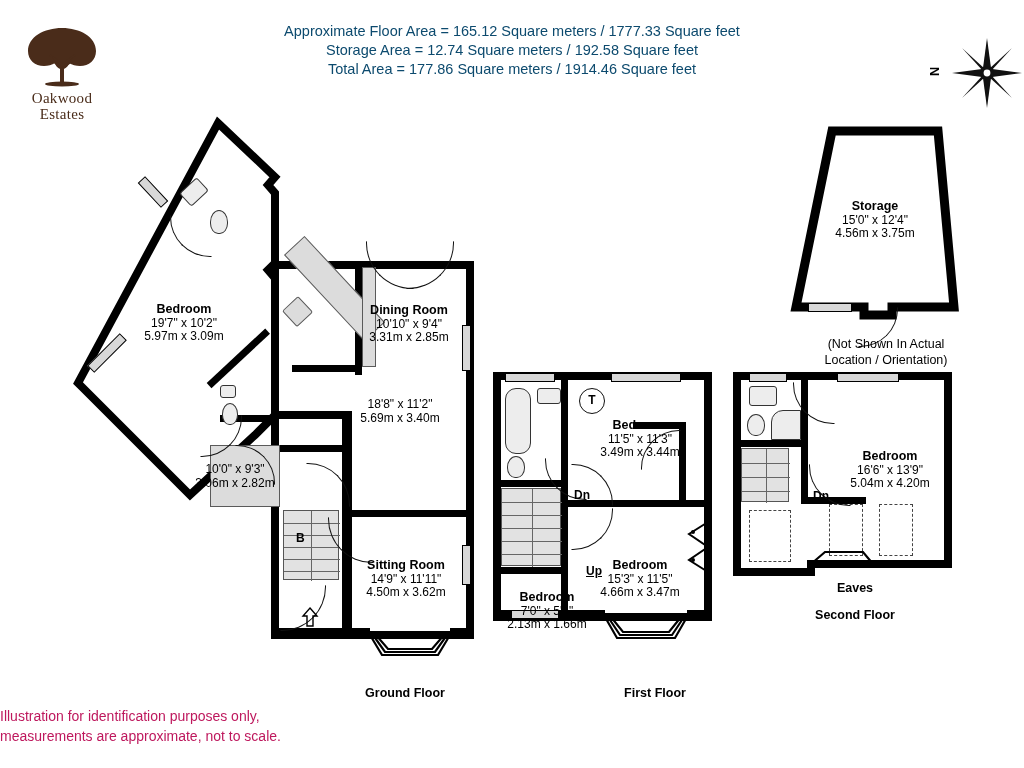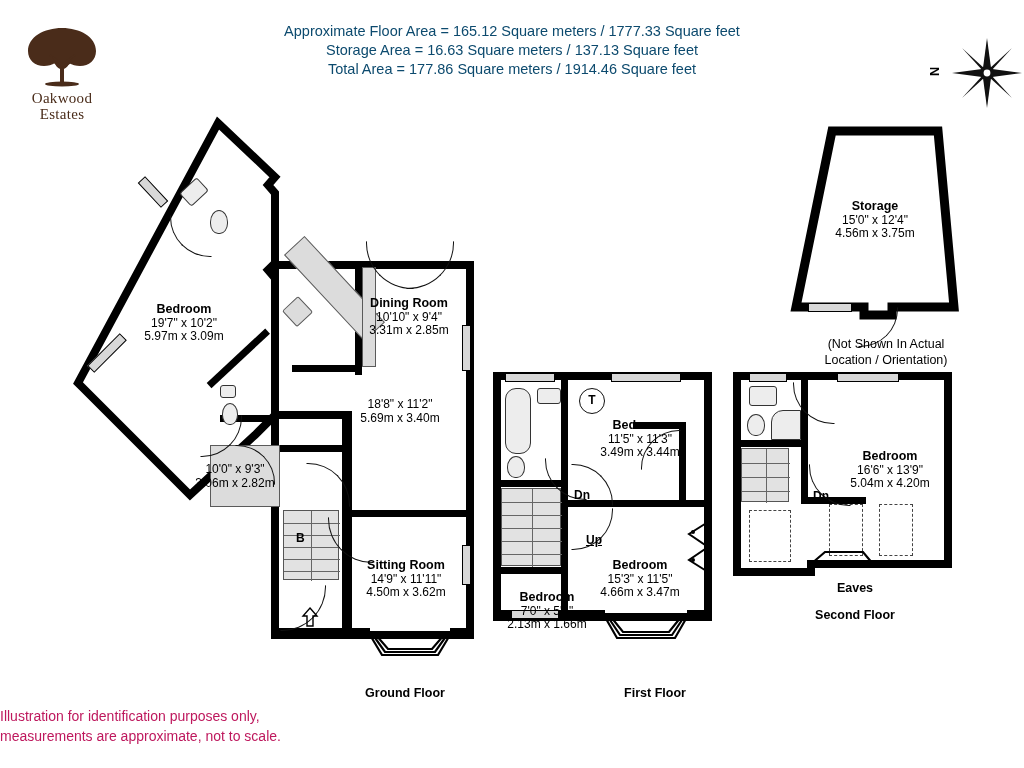--- a/index.html
+++ b/index.html
@@ -148,21 +148,21 @@
       <path d="M40 33 L40 58 L44 58 L44 33 Z" fill="#4a2c1a"></path>
       <path d="M41 40 L30 31 M43 40 L55 31 M41 44 L33 37 M43 44 L52 37" stroke="#4a2c1a" stroke-width="2" fill="none"></path>
       <ellipse cx="42" cy="60" rx="17" ry="2.5" fill="#4a2c1a"></ellipse>
     </svg>
     <div class="logo-text">Oakwood</div>
     <div class="logo-text">Estates</div>
   </div>
 
   <div id="title-block" class="abs">
     <div class="area-line">Approximate Floor Area = 165.12 Square meters / 1777.33 Square feet</div>
-    <div class="area-line">Storage Area = 16.63 Square meters / 137.13 Square feet</div>
+    <div class="area-line">Storage Area = 12.74 Square meters / 192.58 Square feet</div>
     <div class="area-line">Total Area = 177.86 Square meters / 1914.46 Square feet</div>
   </div>
 
   <div id="compass" class="abs">
     <svg width="70" height="70" viewBox="0 0 70 70">
       <g fill="#111">
         <path d="M35 0 L39 30 L35 35 L31 30 Z"></path>
         <path d="M35 70 L39 40 L35 35 L31 40 Z"></path>
         <path d="M0 35 L30 39 L35 35 L30 31 Z"></path>
         <path d="M70 35 L40 39 L35 35 L40 31 Z"></path>
@@ -243,21 +243,21 @@
     <div class="window" style="left:32px; top:215px; width:10px; height:46px; transform:rotate(45deg);"></div>
     <div class="window" style="left:392px; top:210px; width:9px; height:46px;"></div>
     <div class="window" style="left:392px; top:430px; width:9px; height:40px;"></div>
   </div>
 
   <div class="label" style="left:123px; top:303px; width:122px;">
     <span class="rname">Bedroom</span>
     <span class="rdim">19'7" x 10'2"</span>
     <span class="rdim">5.97m x 3.09m</span>
   </div>
-  <div class="label" style="left:350px; top:297px; width:118px;">
+  <div class="label" style="left:350px; top:304px; width:118px;">
     <span class="rname">Dining Room</span>
     <span class="rdim">10'10" x 9'4"</span>
     <span class="rdim">3.31m x 2.85m</span>
   </div>
   <div class="label" style="left:341px; top:398px; width:118px;">
     <span class="rdim">18'8" x 11'2"</span>
     <span class="rdim">5.69m x 3.40m</span>
   </div>
   <div class="label" style="left:181px; top:463px; width:108px;">
     <span class="rdim">10'0" x 9'3"</span>
@@ -343,21 +343,21 @@
     <span class="rname">Bedroom</span>
     <span class="rdim">15'3" x 11'5"</span>
     <span class="rdim">4.66m x 3.47m</span>
   </div>
   <div class="label" style="left:498px; top:591px; width:98px;">
     <span class="rname">Bedroom</span>
     <span class="rdim">7'0" x 5'5"</span>
     <span class="rdim">2.13m x 1.66m</span>
   </div>
   <div class="tag" style="left:536px; top:488px;">Dn</div>
-  <div class="tag" style="left:548px; top:533px;text-decoration:underline;">Up</div>
+  <div class="tag" style="left:548px; top:564px;text-decoration:underline;">Up</div>
 
   <div class="floor-label" style="left:595px; top:686px; width:120px;">First Floor</div>
 
   <div class="abs" style="left:733px; top:372px; width:230px; height:230px;">
 
     <svg width="230" height="230" viewBox="0 0 230 230">
       <path d="M4 4 L215 4 L215 192 L78 192 L78 200 L4 200 Z" fill="#ffffff" stroke="#000" stroke-width="8" stroke-linejoin="miter"></path>
 
       <rect x="68" y="4" width="7" height="68" fill="#000"></rect>
 

